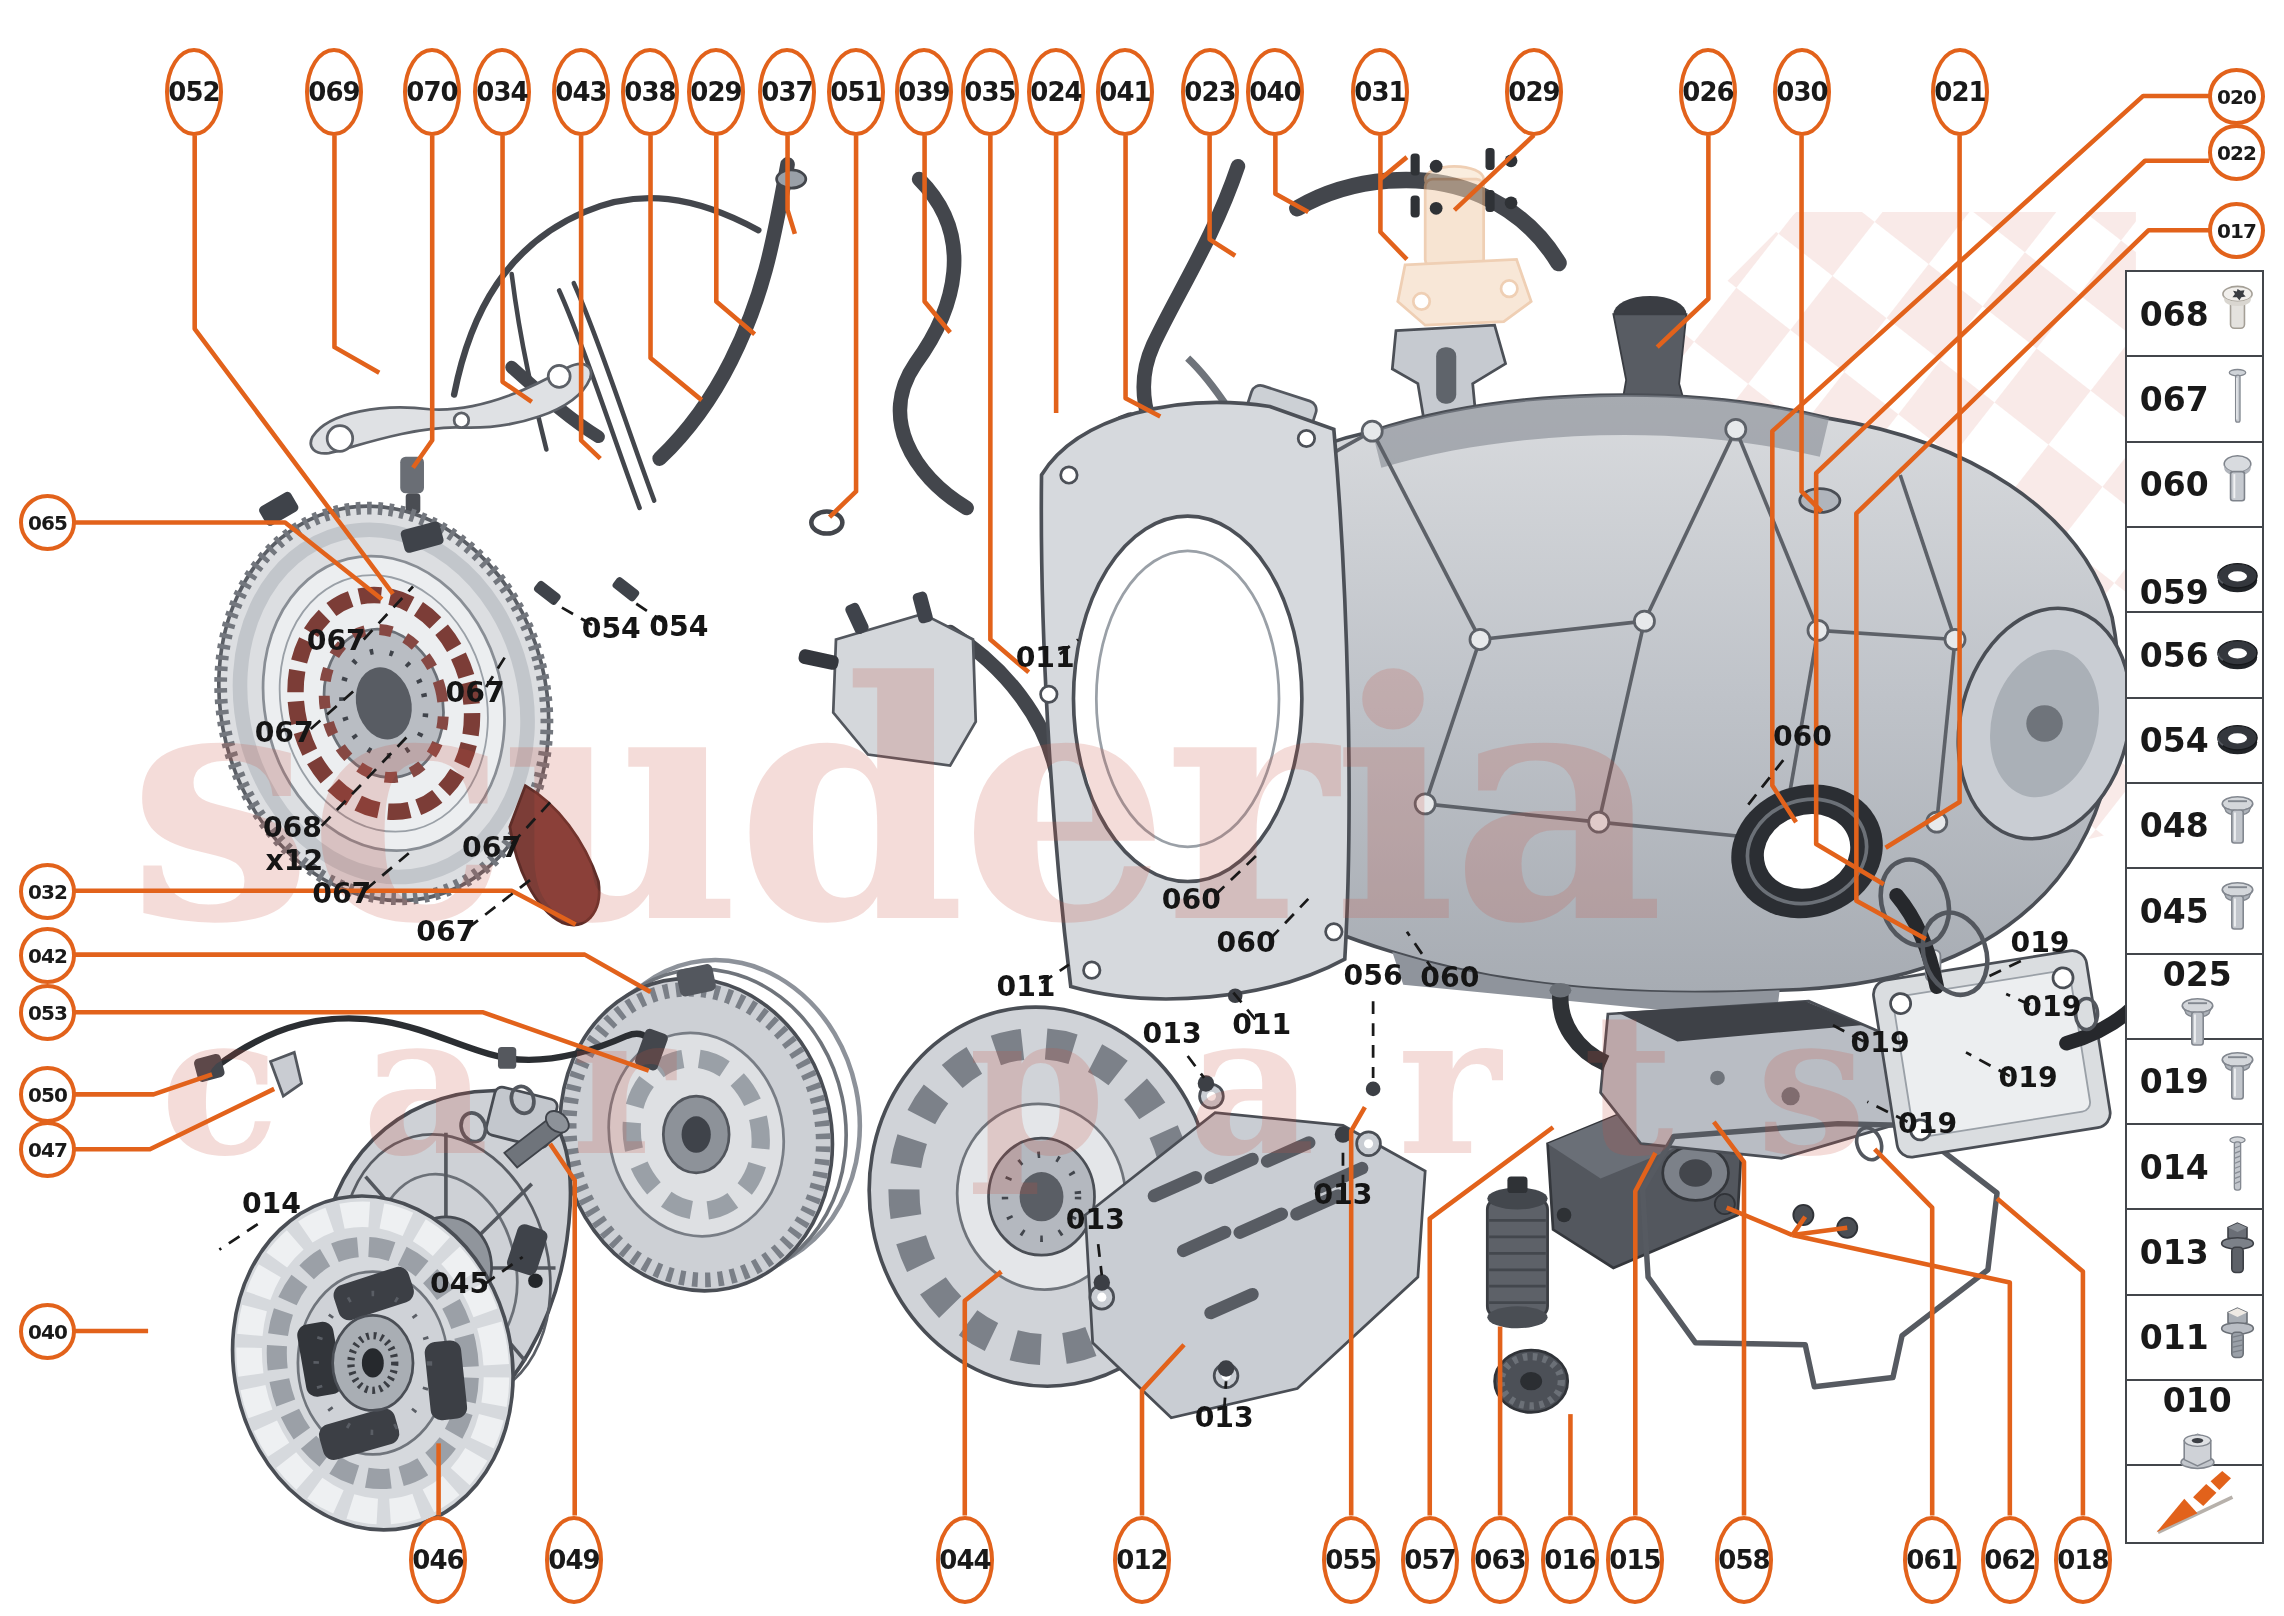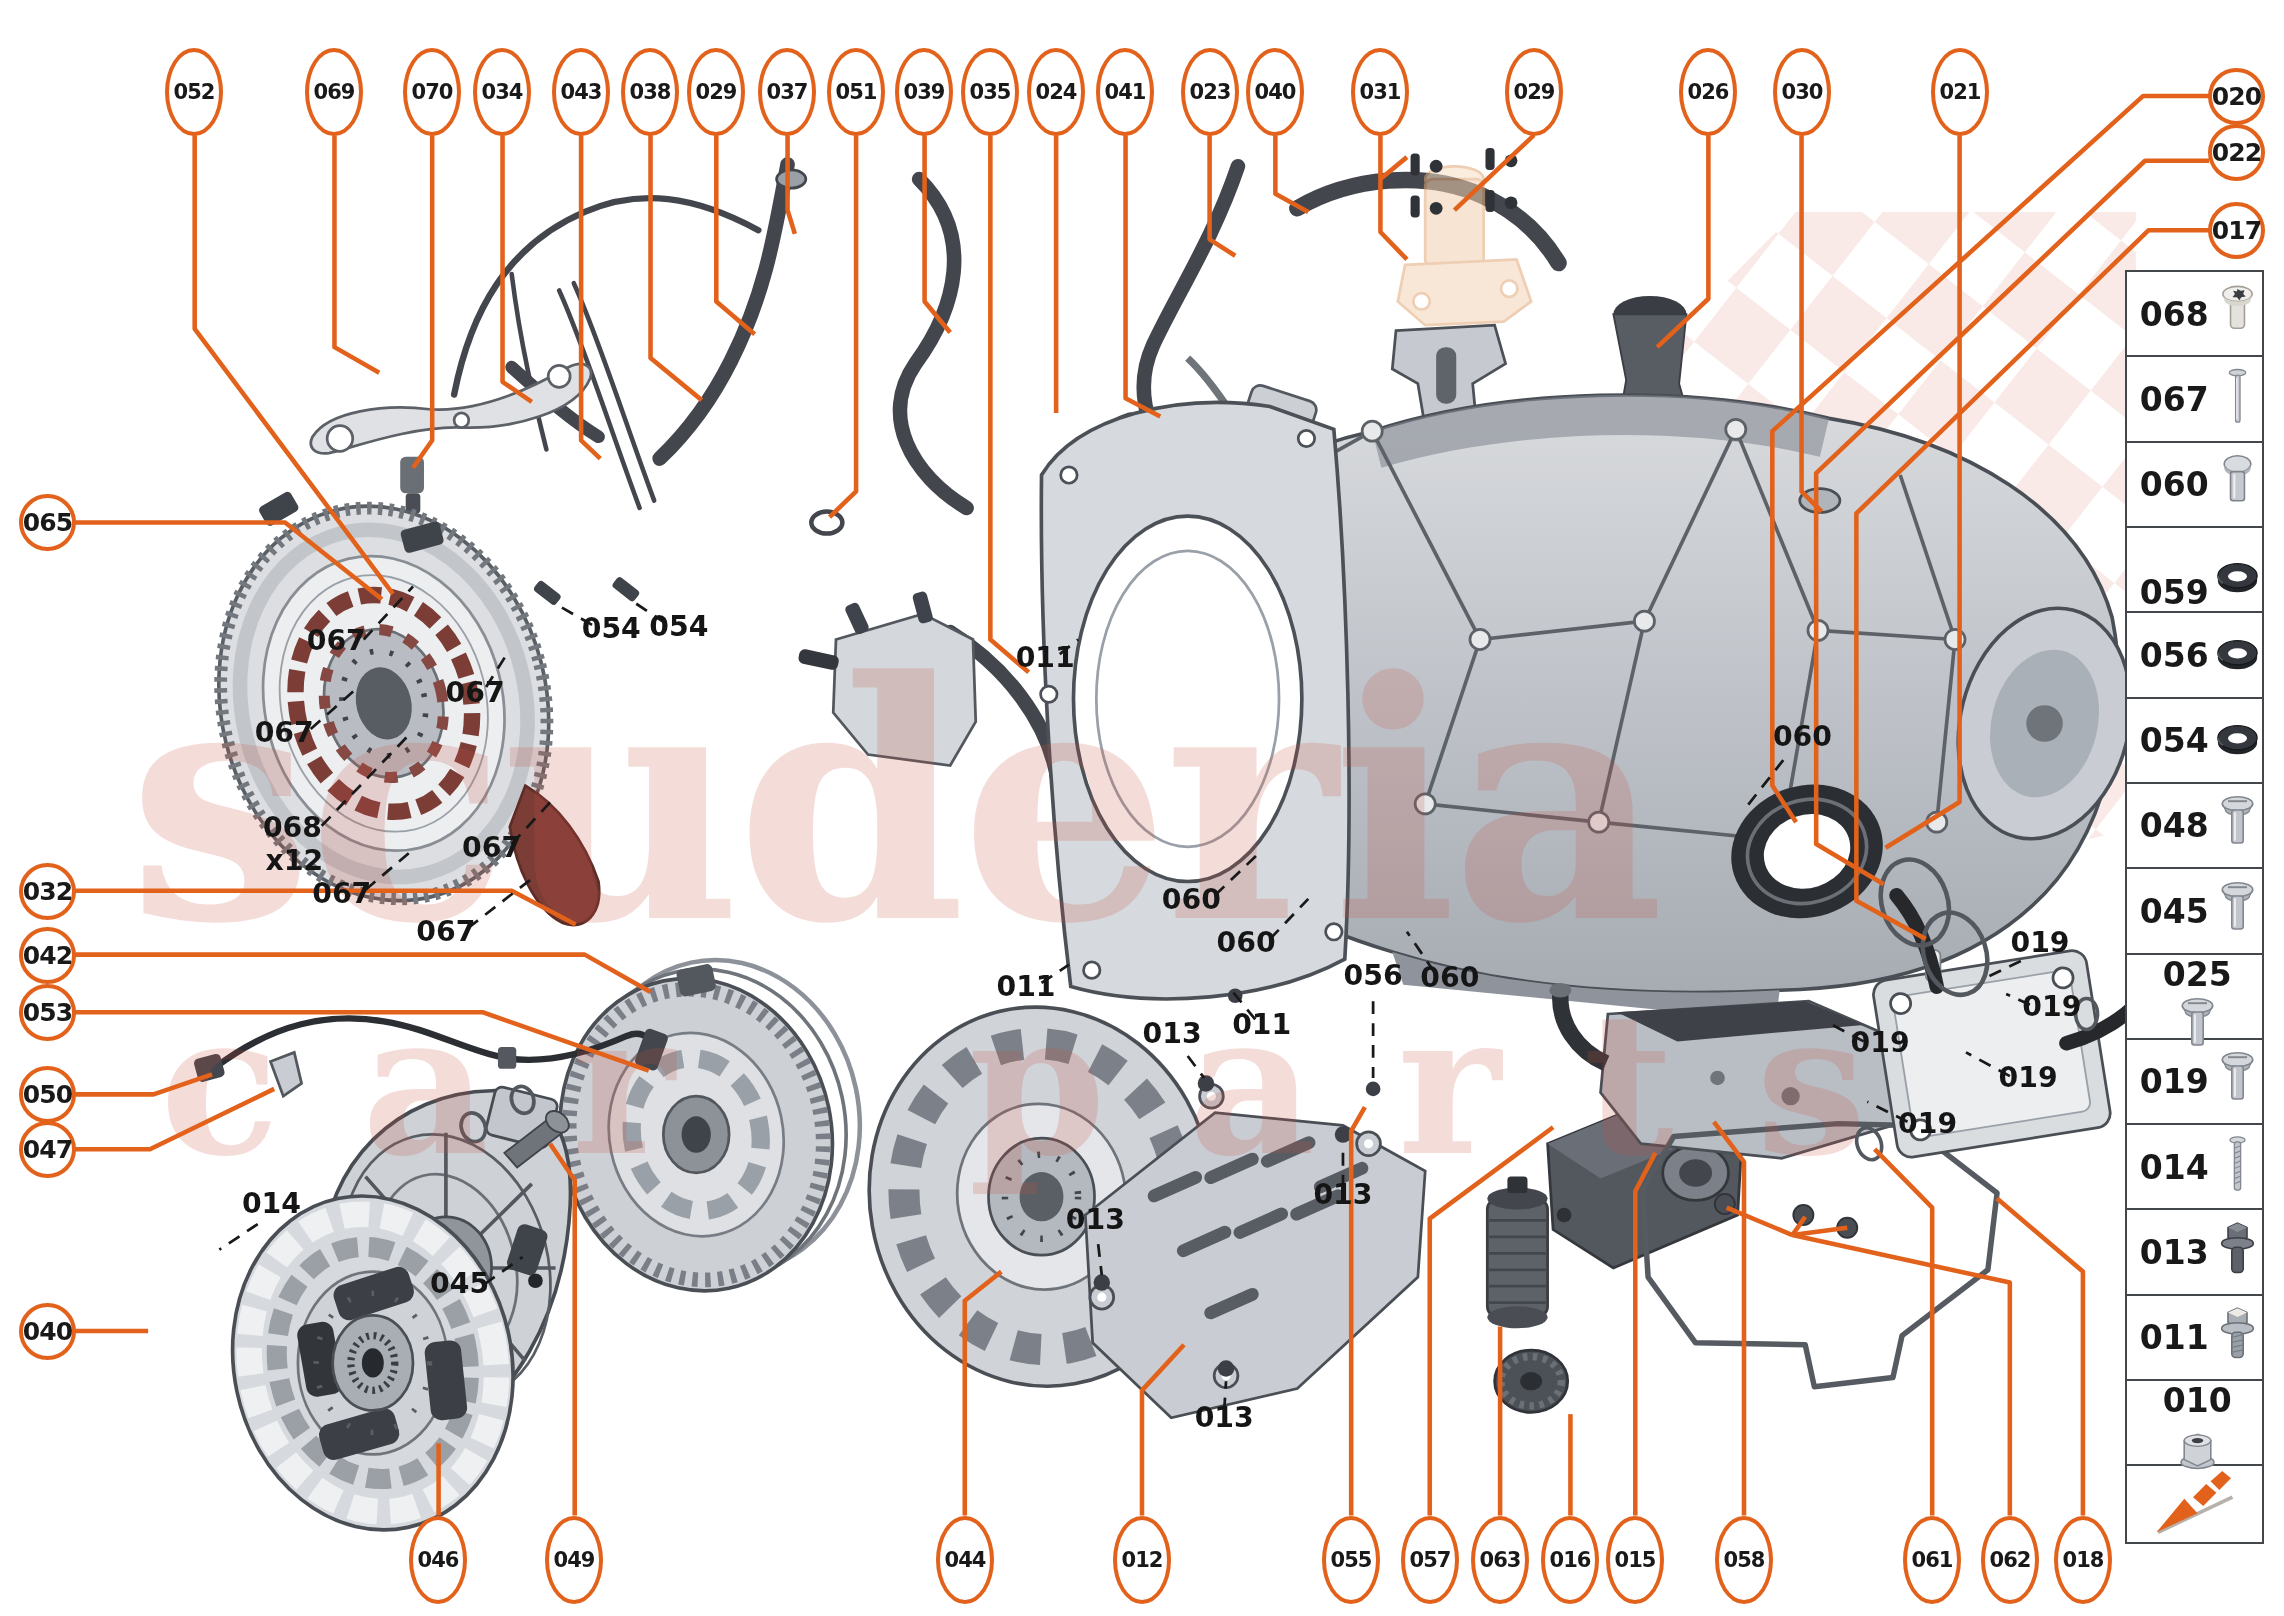--- a/index.html
+++ b/index.html
@@ -2,23 +2,23 @@
 <html style="font-size:14.6px"><head>
 <meta charset="utf-8">
 <style>
   html,body{margin:0;padding:0;background:#fff;}
   #stage{position:relative;width:2284px;height:1616px;background:#ffffff;overflow:hidden;
          font-family:"DejaVu Sans","Liberation Sans",sans-serif;}
   #art,#overlay{position:absolute;left:0;top:0;width:2284px;height:1616px;}
   #overlay{pointer-events:none;}
   .bubble{position:absolute;display:flex;align-items:center;justify-content:center;
           background:#fff;border:4.6px solid #E2621B;border-radius:50%;
-          font-weight:bold;font-size:21px;color:#191919;letter-spacing:-0.9px;box-sizing:border-box;}
+          font-weight:bold;font-size:26px;color:#191919;letter-spacing:-0.9px;box-sizing:border-box;}
   .bubble.oval{width:58px;height:88px;}
-  .bubble.circle{width:57px;height:57px;font-size:25px;}
+  .bubble.circle{width:57px;height:57px;font-size:20px;}
   #sidebar{position:absolute;box-sizing:border-box;}
   .srow{box-sizing:border-box;width:100%;border:2.7px solid #43464b;background:#fff;
         display:flex;align-items:center;justify-content:space-between;
         padding:0 7.3px 0 12.8px;margin-top:-2.7px;}
   .srow:first-child{margin-top:0;}
   .srow .slab{font-weight:bold;font-size:33px;color:#191919;}
   .sfoot{box-sizing:border-box;width:100%;border:2.7px solid #43464b;background:#fff;margin-top:-2.7px;
          display:flex;align-items:center;justify-content:center;}
 </style>
 </head>

